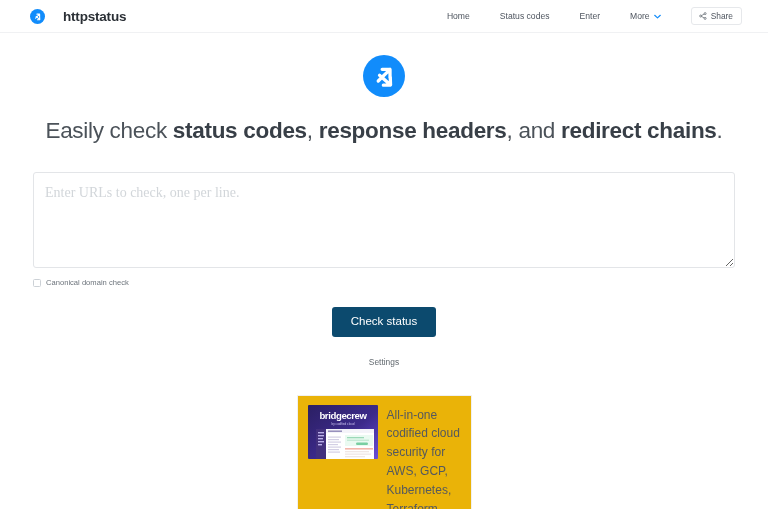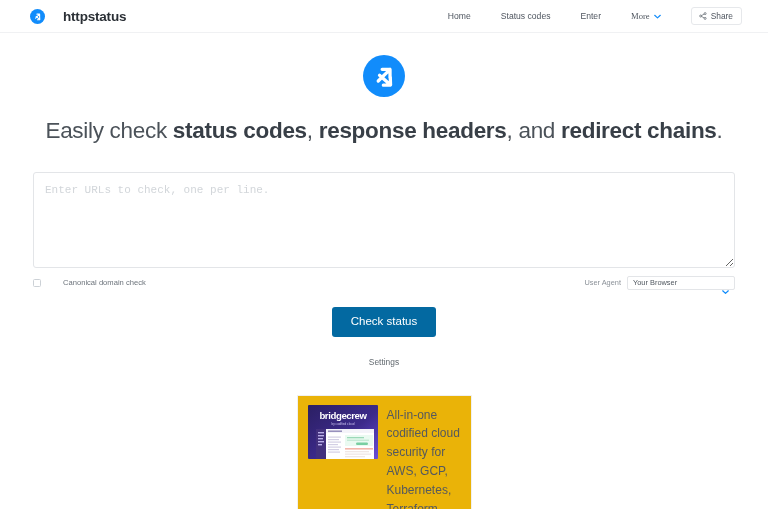--- a/index.html
+++ b/index.html
@@ -61,21 +61,20 @@
     text-decoration: none;
     padding: 3px 9px;
     white-space: nowrap;
     line-height: 1;
   }
 
   .nav-link.has-caret {
     display: inline-flex;
     align-items: flex-start;
     gap: 4px;
-    font-family: Liberation Serif, serif;
   }
 
   .caret-down {
     width: 7px;
     height: 5px;
     display: block;
   }
 
   .share-btn {
     display: inline-flex;
@@ -123,42 +122,42 @@
     margin: 28px 33px 0 33px;
   }
 
   .url-textarea {
     display: block;
     width: 100%;
     height: 96px;
     border: 1px solid #e3e5e8;
     border-radius: 3px;
     padding: 9px 11px;
-    font-family: Liberation Mono, monospace;
-    font-size: 11px;
+    font-family: Liberation Serif, serif;
+    font-size: 14px;
     color: #3a4049;
     background: #fff;
     resize: vertical;
     outline: none;
     line-height: 1.5;
   }
   .url-textarea::placeholder { color: #d2d6da; }
 
   .under-row {
     display: flex;
     align-items: center;
     justify-content: space-between;
     margin-top: 8px;
     height: 14px;
   }
 
   .check-wrap {
     display: flex;
     align-items: flex-start;
-    gap: 22px;
+    gap: 5px;
     cursor: pointer;
   }
 
   .cbx {
     width: 8px;
     height: 8px;
     border: 1px solid #ccd1d6;
     border-radius: 1.5px;
     background: #fff;
     flex: 0 0 8px;
@@ -210,21 +209,21 @@
     width: 7px;
     height: 5px;
     display: block;
   }
 
   
   .submit-wrap { text-align: center; margin-top: 17px; }
 
   .submit-btn {
     display: inline-block;
-    background: #0369a1;
+    background: #0c4a6e;
     color: #fff;
     border: none;
     border-radius: 3px;
     font-family: inherit;
     font-size: 11.5px;
     padding: 9px 19px;
     cursor: pointer;
     line-height: 1;
   }
 
@@ -341,31 +340,20 @@
 
   <textarea class="url-textarea" placeholder="Enter URLs to check, one per line." style=""></textarea>
 
   <div class="under-row">
 
     <label class="check-wrap">
       <span class="cbx"></span>
       <span class="check-label">Canonical domain check</span>
     </label>
 
-    <div class="ua-wrap">
-      <span class="ua-label">User Agent</span>
-      <div class="ua-select">
-        <span class="ua-value">Your Browser</span>
-        <span class="ua-caret">
-          <svg viewBox="0 0 10 6" width="7" height="5" aria-hidden="true">
-            <path d="M1 1.3 L5 5 L9 1.3" stroke="#118cfb" stroke-width="1.8" fill="none" stroke-linecap="round" stroke-linejoin="round"></path>
-          </svg>
-        </span>
-      </div>
-    </div>
 
   </div>
 
   <div class="submit-wrap">
     <button class="submit-btn">Check status</button>
   </div>
 
   <div class="settings-wrap">
     <a class="settings-link" href="#">Settings</a>
   </div>

